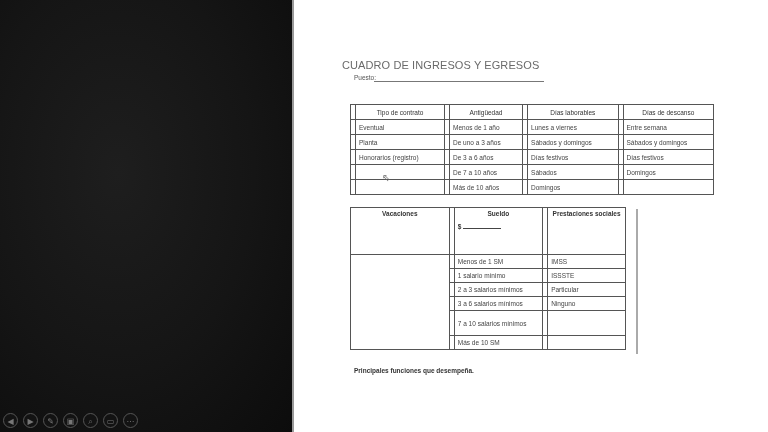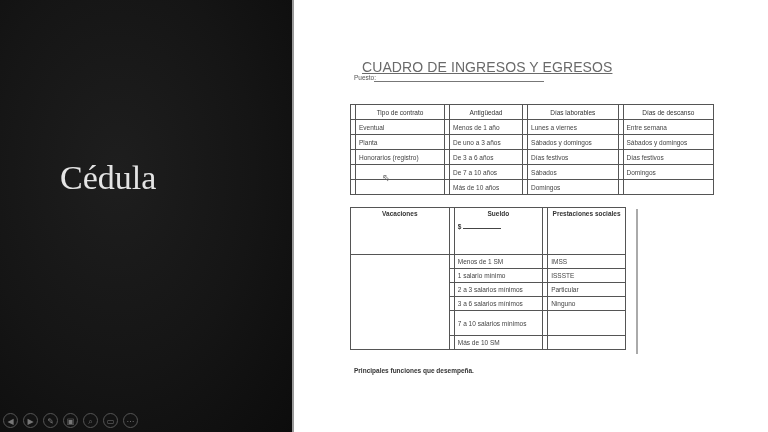--- a/index.html
+++ b/index.html
@@ -9,21 +9,21 @@
     background: radial-gradient(ellipse at 40% 40%, #1e1e1e 0%, #151515 55%, #0c0c0c 100%);
   }
   .slide-title {
     position:absolute; left:60px; top:160px; width:220px;
     font-family:"Liberation Serif", "DejaVu Serif", serif; font-size:34px; line-height:36px; color:#e4e4e4;
   }
   .divider { position:absolute; left:292px; top:0; width:2px; height:432px; background:#9a9a9a; }
   .page {
     position:absolute; left:294px; top:0; width:474px; height:432px; background:#fff;
   }
-  .doc-title { position:absolute; left:68px; top:59px; font-size:14px; color:#6a6a6a; letter-spacing:0.1px;text-decoration:underline; }
+  .doc-title { position:absolute; left:48px; top:59px; font-size:11px; color:#6a6a6a; letter-spacing:0.1px; }
   .puesto { position:absolute; left:60px; top:74px; font-size:6.5px; color:#555; }
   .puesto-line { position:absolute; left:80px; top:81px; width:170px; border-bottom:1px solid #777; }
 
   table.t { position:absolute; border-collapse:collapse; font-size:6.5px; color:#444; }
   table.t td { border:1px solid #555; padding:0 3px; height:14px; white-space:nowrap; }
   table.t td.gap { width:4px; padding:0; }
   table.t td.h { text-align:center; font-weight:normal; color:#333; }
 
   #t1 { left:56px; top:104px; width:364px; }
   #t2 { left:56px; top:207px; width:276px; font-size:6.5px; }
@@ -38,21 +38,20 @@
   .ctrl {
     width:15px; height:15px; border-radius:50%; border:1px solid #555; color:#777;
     font-size:8px; line-height:15px; text-align:center; box-sizing:border-box; background:rgba(20,20,20,0.8);
   }
 </style>
 </head>
 <body>
 
 <div class="left-panel">
   <div class="slide-title">
-    <div>Cédula</div>
   </div>
 </div>
 <div class="divider"></div>
 
 <div class="page">
   <div class="doc-title">CUADRO DE INGRESOS Y EGRESOS</div>
   <div class="puesto">Puesto:</div>
   <div class="puesto-line"></div>
 
   <table class="t" id="t1">

